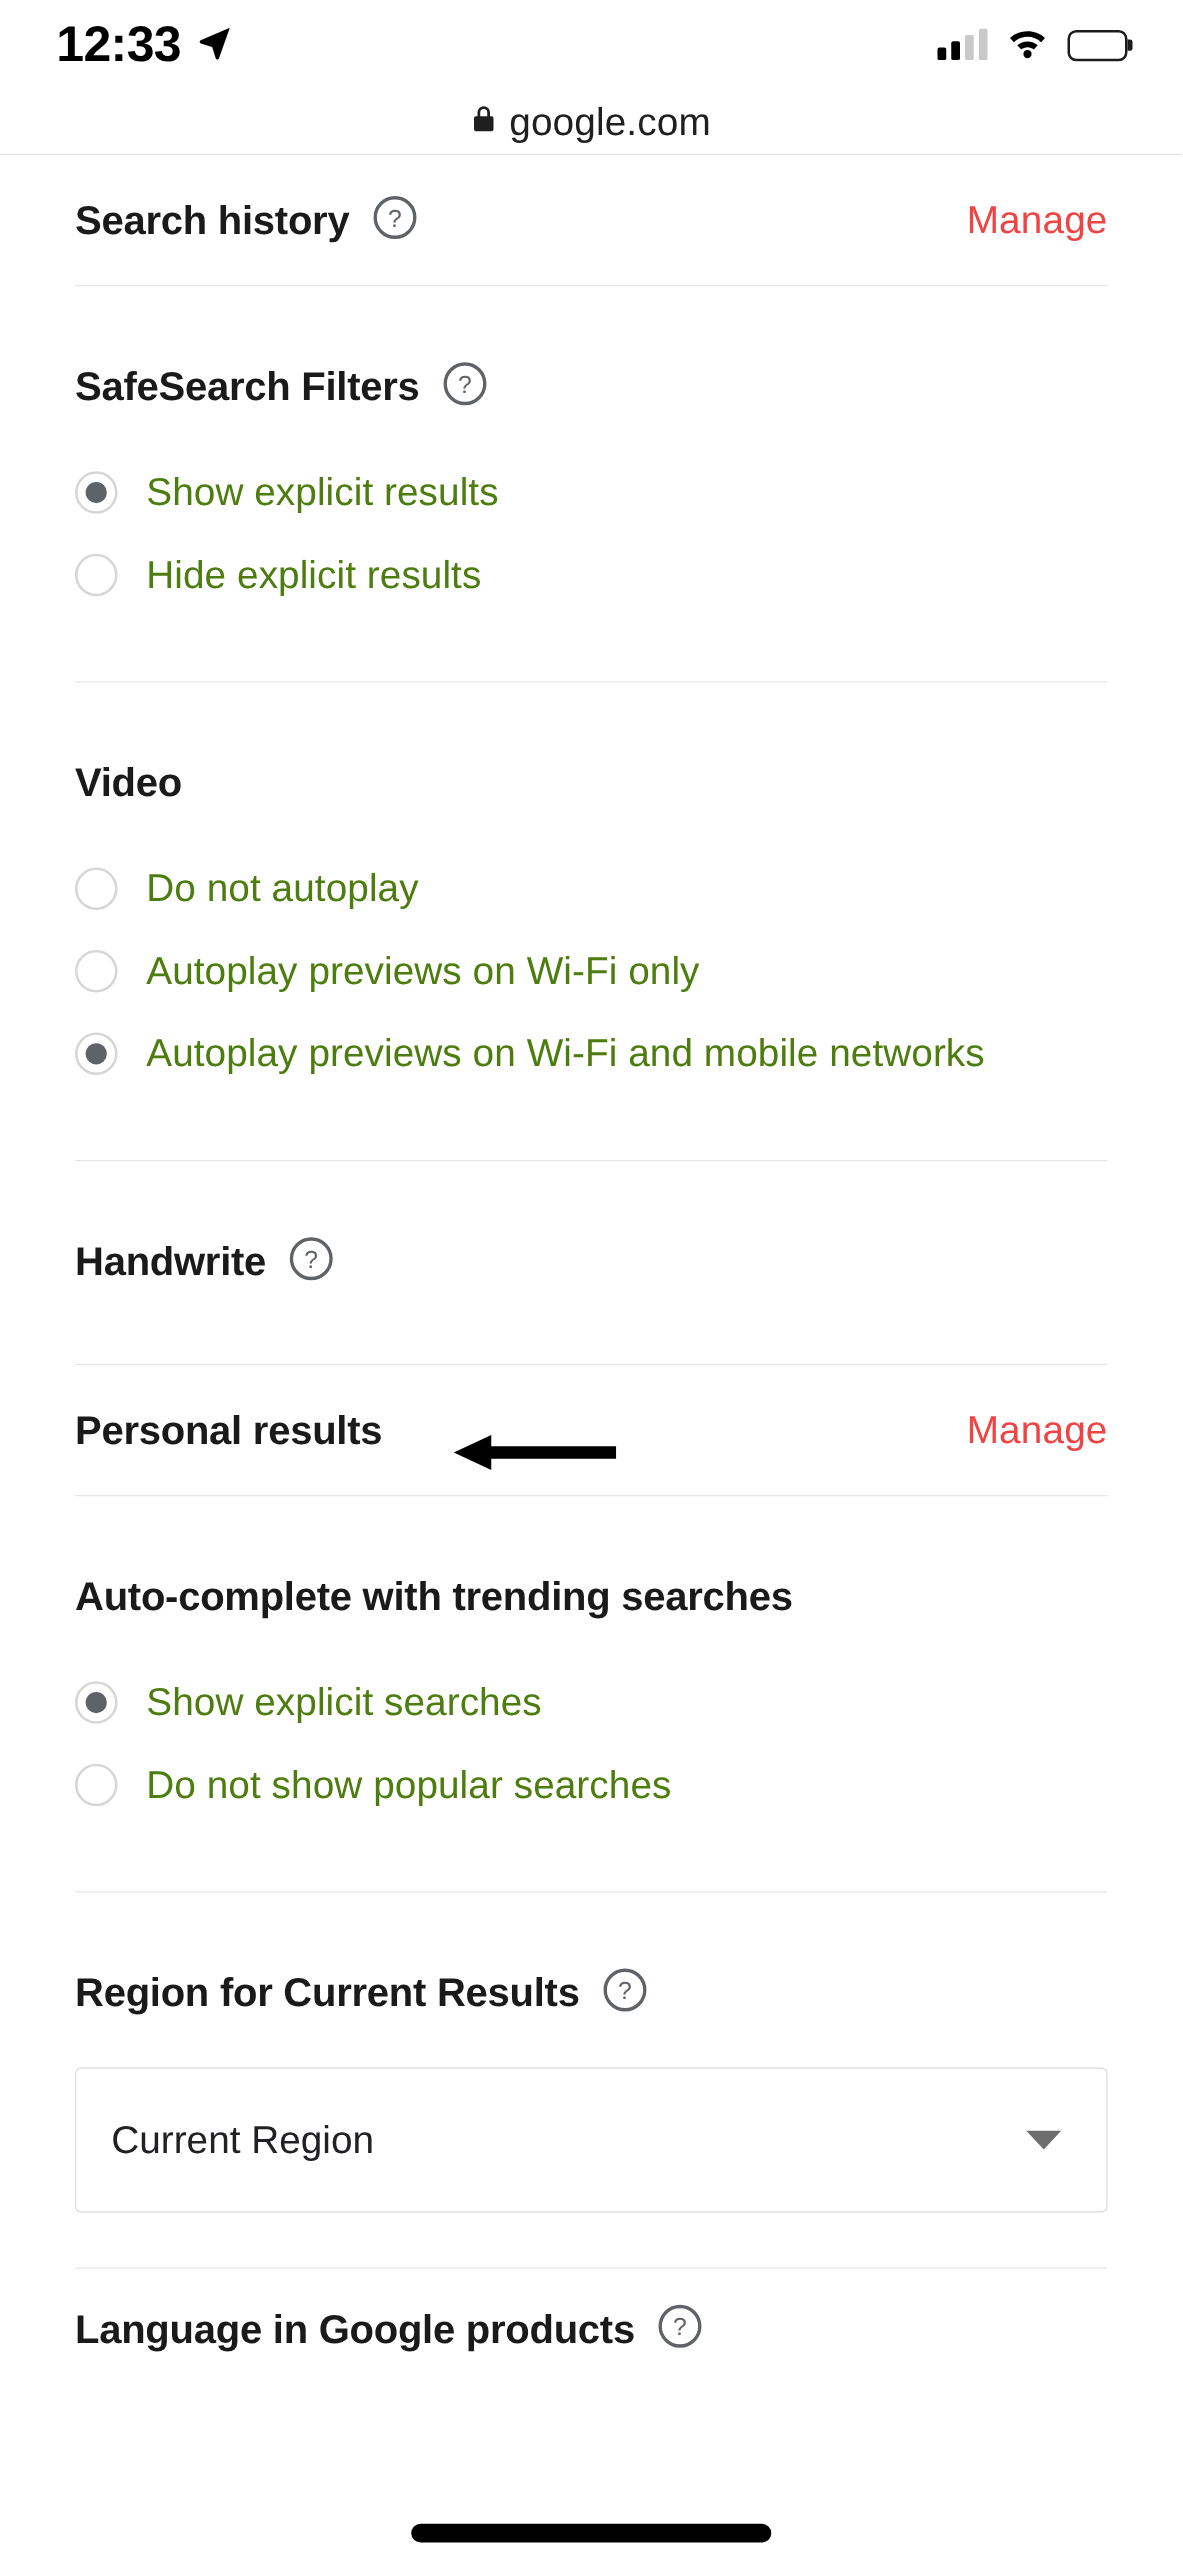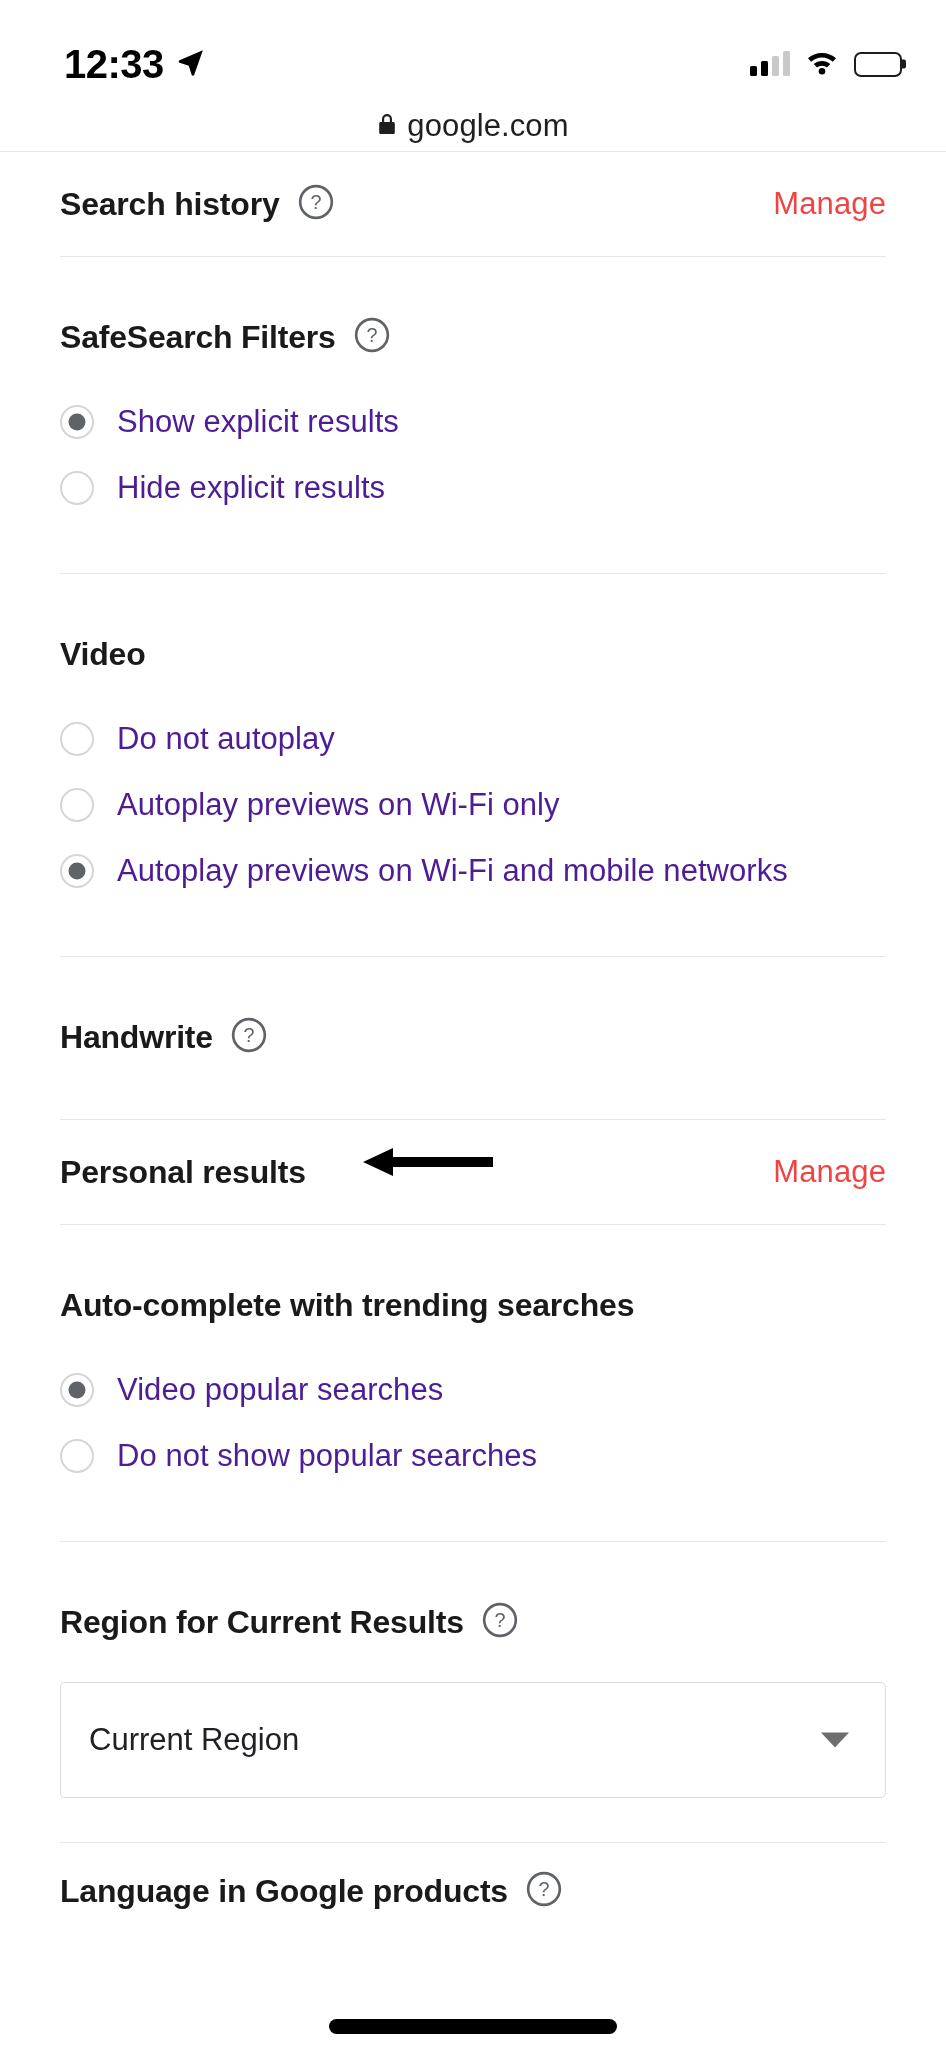--- a/index.html
+++ b/index.html
@@ -18,22 +18,21 @@
     overflow: hidden;
   }
 
   
   .statusbar {
     position: relative;
     height: 72px;
     display: flex;
     align-items: center;
     justify-content: space-between;
-    padding: 0 44px 0 64px;
-    margin-top: 28px;
+    padding: 0 44px 0 45px;
   }
   .status-left {
     display: flex;
     align-items: center;
     gap: 12px;
   }
   .clock {
     font-size: 40px;
     font-weight: 700;
     color: #000;
@@ -145,21 +144,21 @@
     left: 50%;
     top: 50%;
     transform: translate(-50%, -50%);
     width: 17px;
     height: 17px;
     border-radius: 50%;
     background: #5f6368;
   }
   .opt-label {
     font-size: 31px;
-    color: #4c1d95;
+    color: #4d7c0f;
     letter-spacing: 0.05px;
   }
 
   
   .sec-pad-top { padding-top: 28px; }
   .sec-pad-bot { padding-bottom: 30px; }
 
   
   .select-wrap { padding: 8px 0 44px 0; }
   .select {
@@ -347,21 +346,21 @@
 
     <div class="section sec-pad-top sec-pad-bot">
       <div class="row-head">
         <div class="head-left">
           <span class="sec-title">Auto-complete with trending searches</span>
         </div>
       </div>
       <div class="opts">
         <div class="opt">
           <span class="radio checked"></span>
-          <span class="opt-label">Video popular searches</span>
+          <span class="opt-label">Show explicit searches</span>
         </div>
         <div class="opt">
           <span class="radio"></span>
           <span class="opt-label">Do not show popular searches</span>
         </div>
       </div>
     </div>
     <div class="divider"></div>
 
     <div class="section sec-pad-top">

